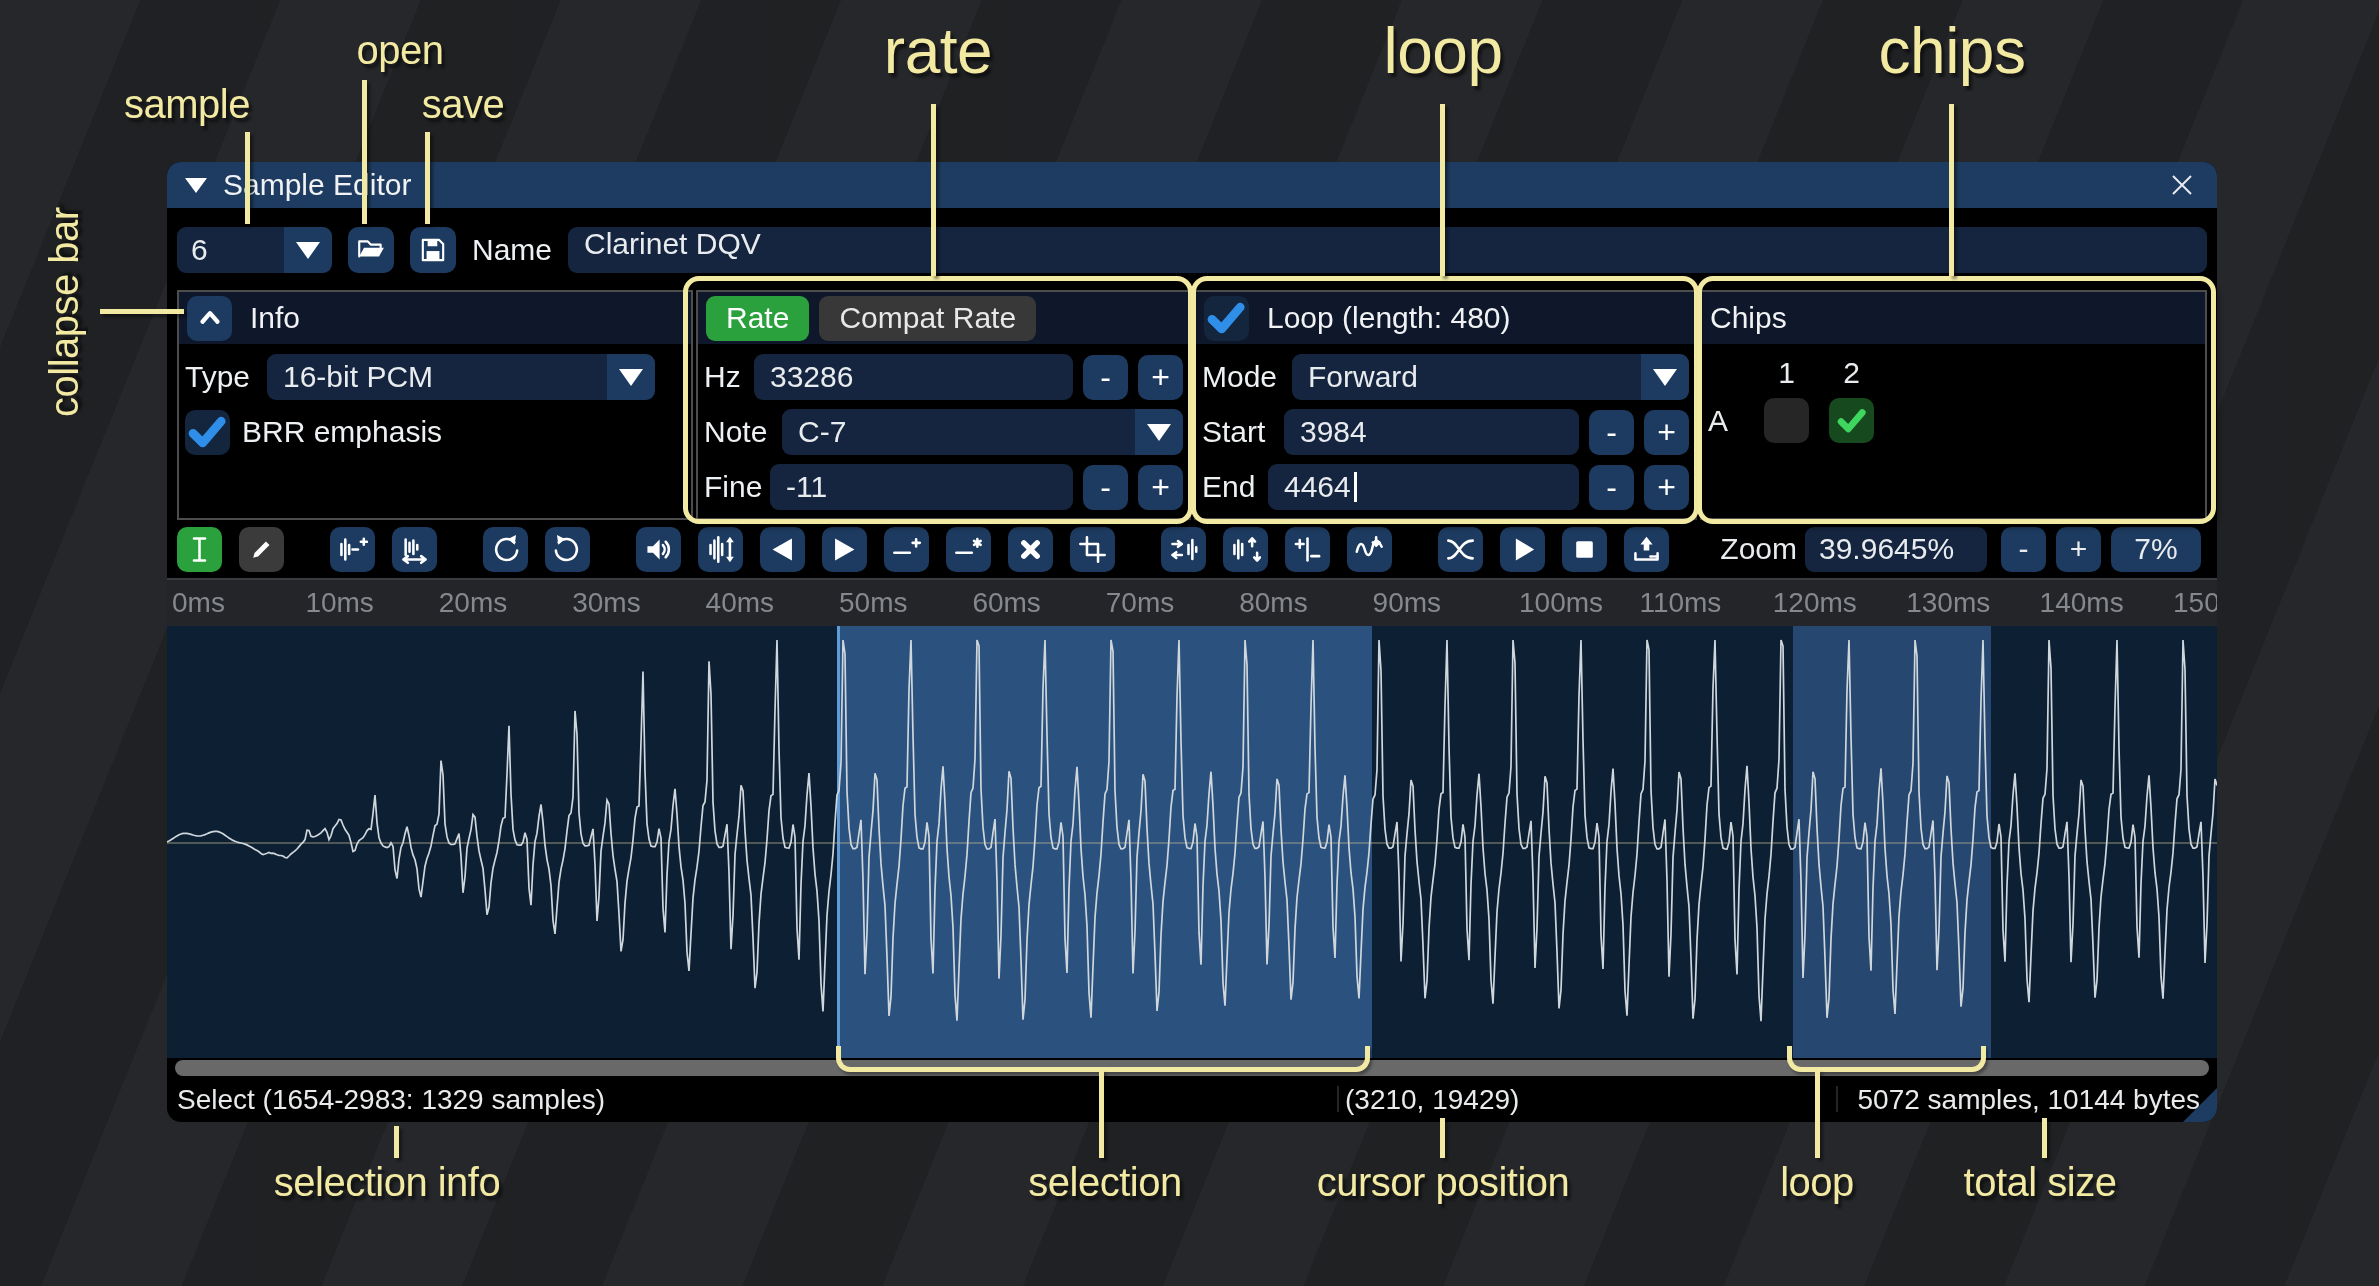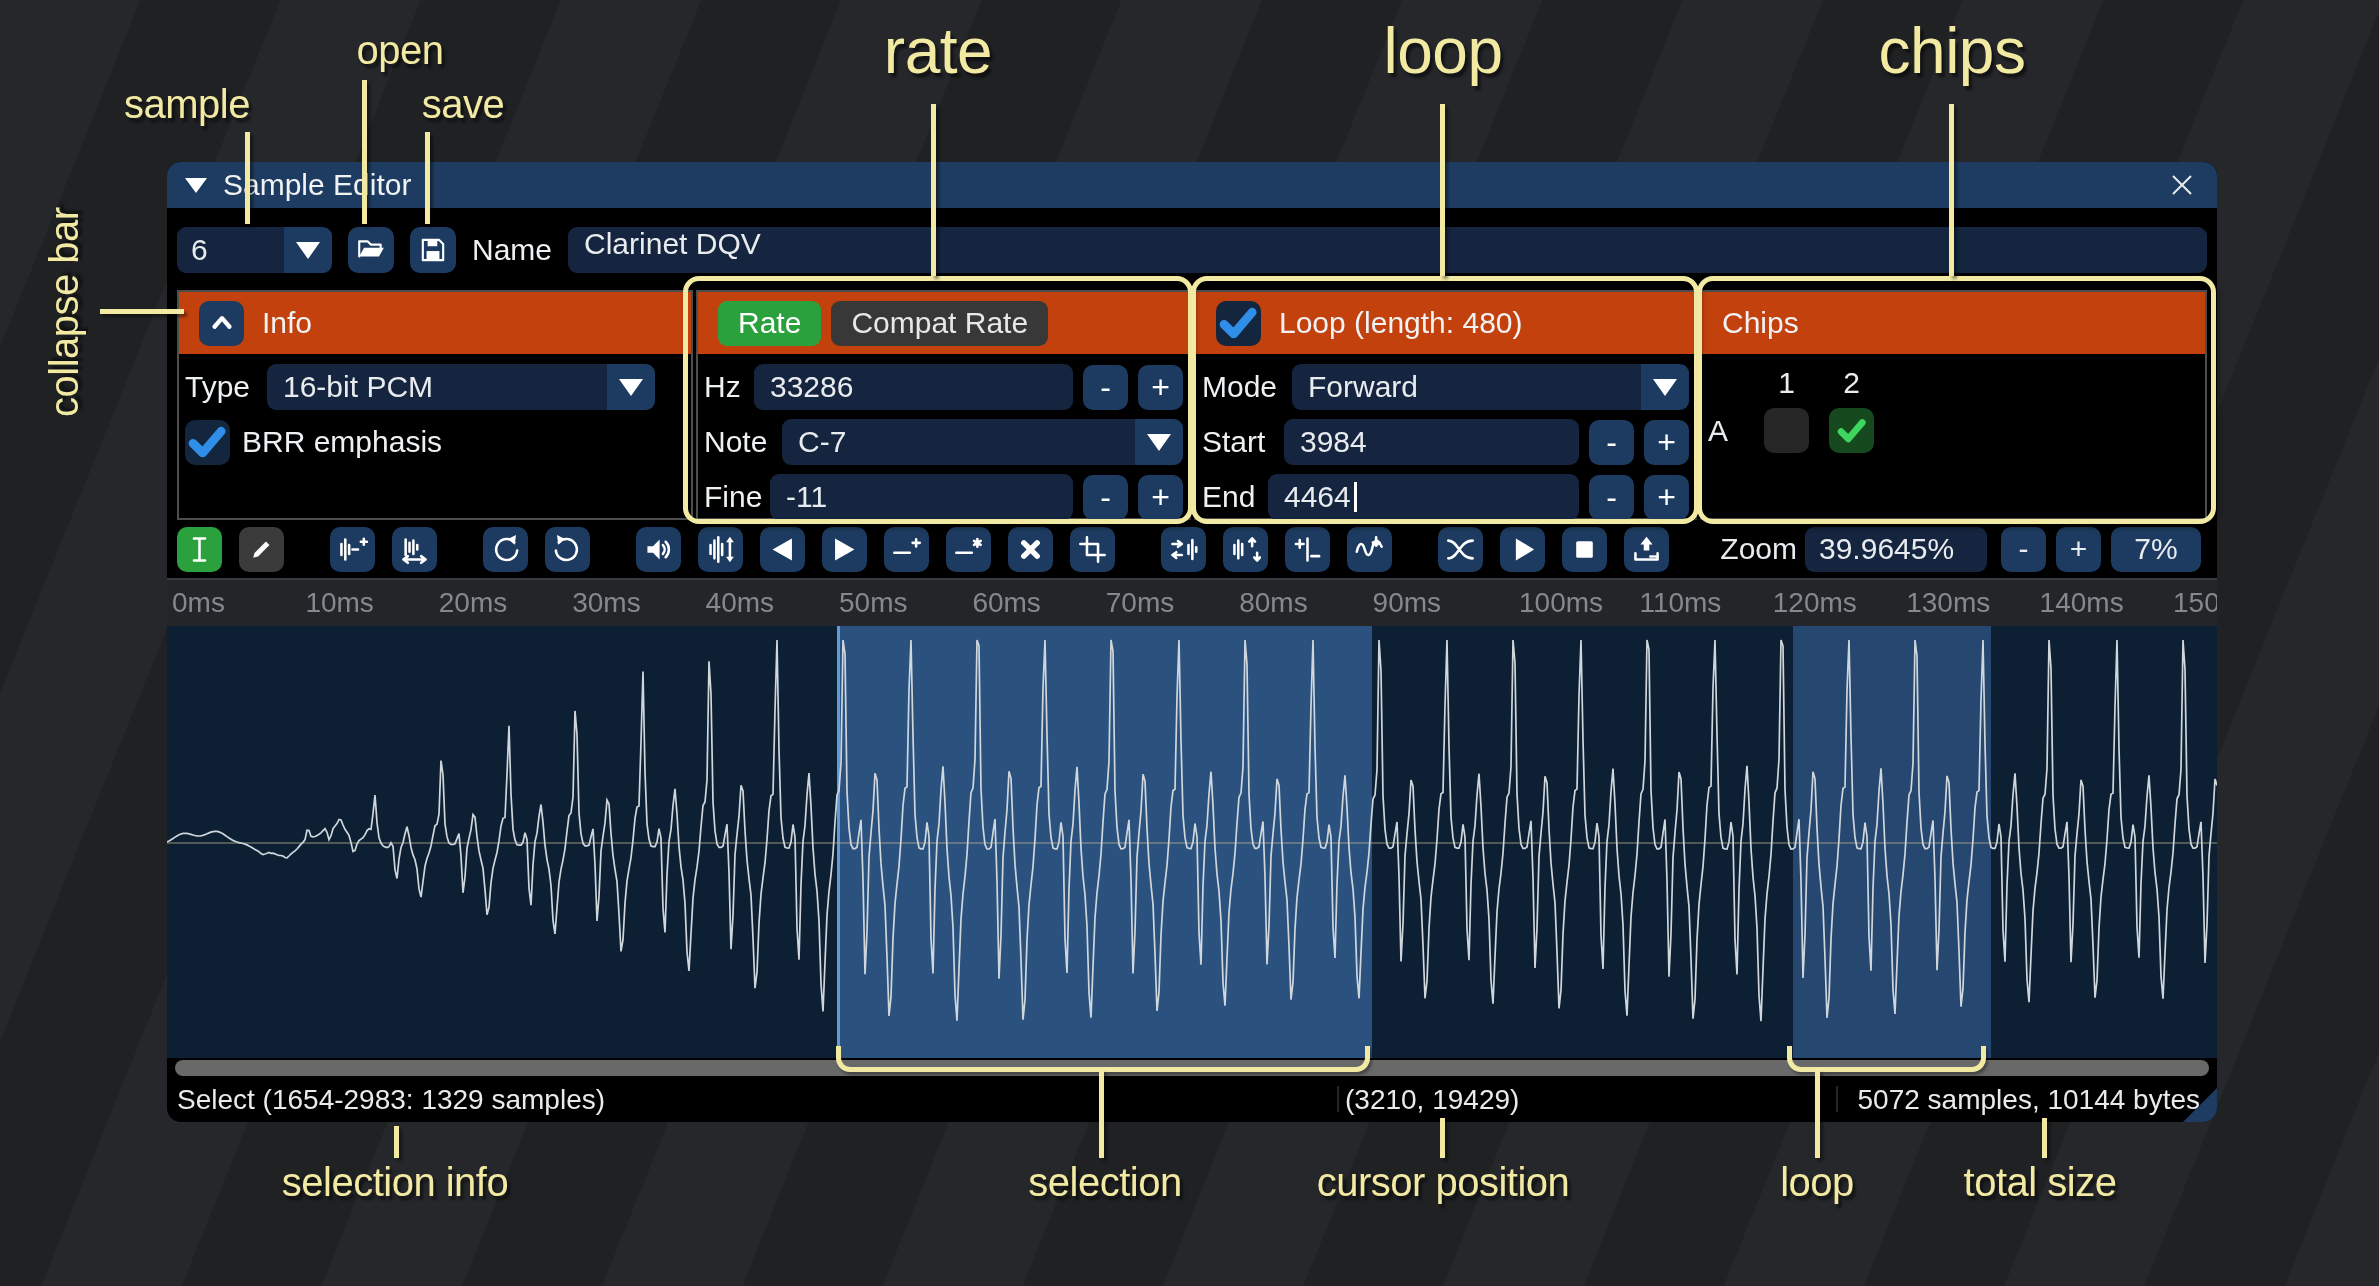--- a/index.html
+++ b/index.html
@@ -24,21 +24,21 @@
   .tri-down{width:0;height:0;border-left:12px solid transparent;border-right:12px solid transparent;border-top:17px solid #fff;}
   .iconbtn{width:46px;height:46px;border-radius:10px;background:#1d3b60;display:flex;align-items:center;justify-content:center;}
   .iconbtn svg{width:30px;height:30px;stroke:#fff;stroke-width:2;fill:none;stroke-linejoin:round;stroke-linecap:round;}
   .name-label{font-size:30px;margin:0 16px 0 16px;color:#eef1f3;}
   .textfield{background:#15253f;border-radius:9px;height:46px;display:flex;padding-left:16px;font-size:30px;}
   .name-field{flex:1;}
   
   .panels{display:flex;gap:3px;margin:17px 10px 0 10px;height:230px;flex:0 0 auto;}
   .panel{border:2px solid #4d4d4d;background:#000;display:flex;flex-direction:column;}
   .p-info{width:516px;} .p-rate{width:495px;} .p-loop{width:503px;} .p-chips{flex:1;}
-  .p-head{height:62px;background:#c2410c;display:flex;align-items:center;padding:0 20px;flex:0 0 auto;}
+  .p-head{height:52px;background:#0f172a;display:flex;align-items:center;padding:0 8px;flex:0 0 auto;}
   .p-head .htxt{font-size:30px;color:#f0f2f4;margin-left:18px;}
   .sqbtn{width:45px;height:45px;border-radius:10px;background:#1d3b60;display:flex;align-items:center;justify-content:center;flex:0 0 auto;}
   .sqbtn svg{width:30px;height:30px;}
   .checkbox{width:45px;height:45px;border-radius:10px;background:#14253e;display:flex;align-items:center;justify-content:center;flex:0 0 auto;}
   .p-body{flex:1;padding:10px 6px 6px 6px;display:flex;flex-direction:column;}
   .prow{display:flex;align-items:center;height:46px;margin-bottom:9px;}
   .plabel{font-size:30px;color:#eef1f3;flex:0 0 auto;}
   .field{background:#15253f;border-radius:9px;height:46px;display:flex;align-items:center;padding-left:16px;font-size:30px;flex:1;}
   .dropdown{display:flex;height:46px;border-radius:9px;overflow:hidden;flex:1;}
   .dropdown .val{flex:1;background:#15253f;display:flex;align-items:center;padding-left:16px;font-size:30px;}
@@ -477,21 +477,21 @@
 
     <div class="abracket" style="left:836px;top:1046px;width:534px;height:26px"></div>
     <div class="aline" style="left:1099px;top:1070px;width:5px;height:88px"></div>
     <div class="ann" style="left:955px;top:1160px;width:300px">selection</div>
 
     <div class="abracket" style="left:1787px;top:1046px;width:199px;height:26px"></div>
     <div class="aline" style="left:1815px;top:1070px;width:5px;height:88px"></div>
     <div class="ann" style="left:1717px;top:1160px;width:200px">loop</div>
 
     <div class="aline" style="left:394px;top:1126px;width:5px;height:32px"></div>
-    <div class="ann" style="left:245px;top:1160px;width:300px">selection info</div>
+    <div class="ann" style="left:237px;top:1160px;width:300px">selection info</div>
 
     <div class="aline" style="left:1440px;top:1118px;width:5px;height:40px"></div>
     <div class="ann" style="left:1293px;top:1160px;width:300px">cursor position</div>
 
     <div class="aline" style="left:2042px;top:1118px;width:5px;height:40px"></div>
     <div class="ann" style="left:1890px;top:1160px;width:300px">total size</div>
   </div>
 </div>
 
 </body></html>

